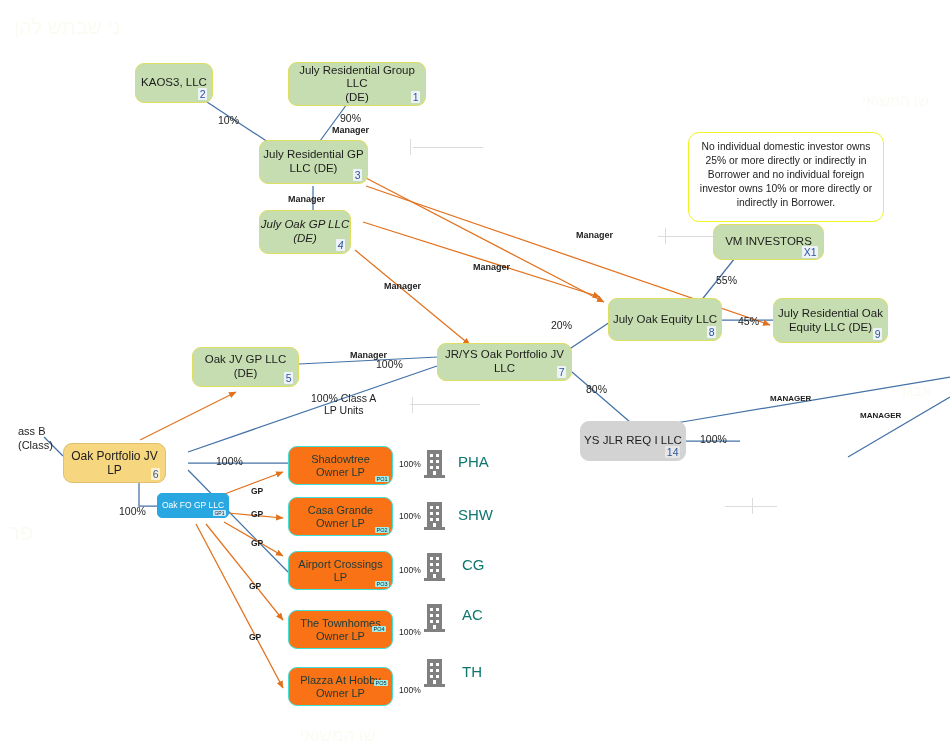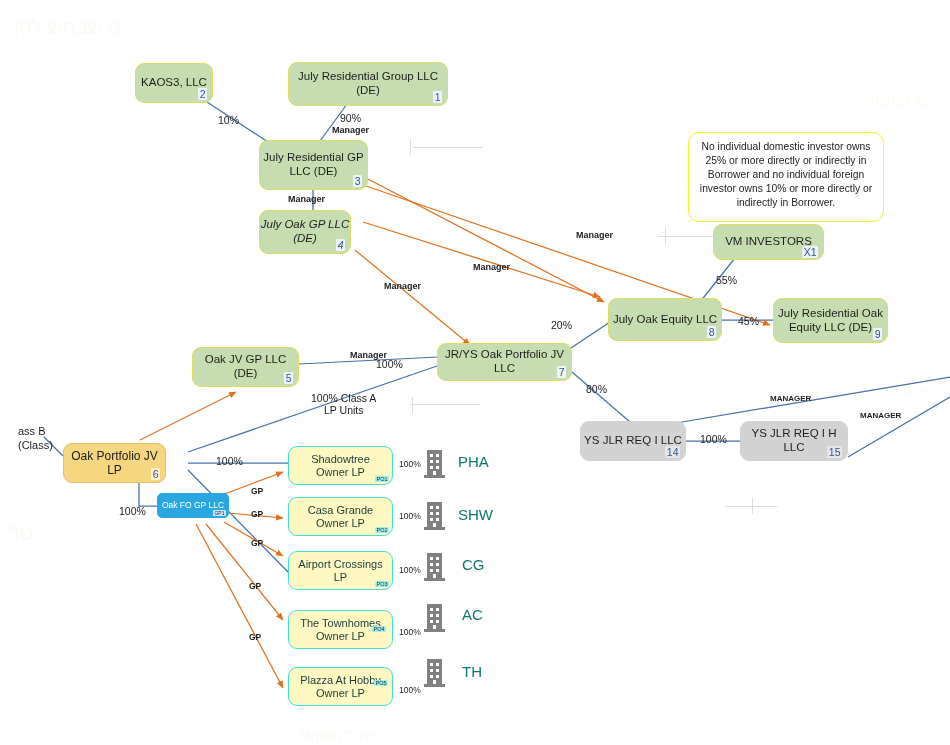--- a/index.html
+++ b/index.html
@@ -7,21 +7,21 @@
   #stage{position:relative;width:950px;height:745px;background:#ffffff;overflow:hidden;}
   #edges{position:absolute;left:0;top:0;width:950px;height:745px;}
   .node{position:absolute;box-sizing:border-box;display:flex;align-items:center;
         justify-content:center;text-align:center;border-radius:9px;}
   .node .nm{display:block;line-height:1.18;}
   .badge{position:absolute;right:5px;bottom:2px;font-size:10.5px;color:#2f5597;
          background:#eef3fa;padding:0 1.5px;border-radius:1px;}
   .green{background:#c5ddb0;border:1.6px solid #dede63;color:#1d1d1d;font-size:11.5px;}
   .gray{background:#d3d3d3;border:1px solid #d3d3d3;color:#1d1d1d;font-size:11.5px;}
   .amber{background:#f6d67f;border:1.6px solid #e0c070;color:#1d1d1d;font-size:12px;}
-  .cyan{background:#fef9c3;border:1px solid #3fe0d8;color:#1a3a3a;font-size:11px;}
+  .cyan{background:#f97316;border:1px solid #3fe0d8;color:#1a3a3a;font-size:11px;}
   .cyansm{background:#29a7e1;border:1px solid #29a7e1;color:#ffffff;font-size:8.5px;}
   .callout{position:absolute;background:#ffffff;border:1.8px solid #f2f224;border-radius:11px;
            font-size:10.3px;color:#1d1d1d;line-height:1.35;text-align:center;
            padding:7px 9px;box-sizing:border-box;}
   .elabel{position:absolute;font-size:10.5px;color:#1d1d1d;white-space:nowrap;}
   .elabel.bold{font-weight:bold;font-size:9px;}
   .elabel.tiny{font-size:8px;font-weight:bold;}
   .elabel.sm{font-size:8.5px;}
   .clip{position:absolute;font-size:11px;color:#1d1d1d;line-height:1.3;}
   .bldg{position:absolute;}
@@ -108,36 +108,36 @@
       <path d="M228,513 L283,518"></path>
 
       <path d="M224,522 L283,556"></path>
 
       <path d="M206,524 L283,620"></path>
 
       <path d="M196,524 L283,688"></path>
     </g>
   </svg>
 
-  <div class="node green" style="left:288px;top:62px;width:160px;height:44px;">
+  <div class="node green" style="left:288px;top:62px;width:138px;height:44px;">
     <div>
       <span class="nm">July Residential Group LLC</span>
       <span class="nm">(DE)</span>
     </div>
     <span class="badge">1</span>
   </div>
 
   <div class="node green" style="left:135px;top:63px;width:78px;height:40px;">
     <div>
         <span class="nm">KAOS3, LLC</span>
       </div>
     <span class="badge">2</span>
   </div>
 
-  <div class="node green" style="left:259px;top:140px;width:109px;height:50px;">
+  <div class="node green" style="left:259px;top:140px;width:109px;height:44px;">
     <div>
       <span class="nm">July Residential GP</span>
       <span class="nm">LLC (DE)</span>
     </div>
     <span class="badge">3</span>
   </div>
 
   <div class="node green" style="left:259px;top:210px;width:92px;height:44px;font-style:italic;">
     <div>
       <span class="nm">July Oak GP LLC</span>
@@ -189,26 +189,20 @@
     <span class="badge" style="bottom:1px;">X1</span>
   </div>
 
   <div class="node gray" style="left:580px;top:421px;width:106px;height:40px;">
     <div>
         <span class="nm">YS JLR REQ I  LLC</span>
       </div>
     <span class="badge" style="background:#e6e6e6;">14</span>
   </div>
 
-  <div class="node gray" style="left:740px;top:421px;width:108px;height:40px;">
-    <div>
-        <span class="nm">YS JLR REQ I H LLC</span>
-      </div>
-    <span class="badge" style="background:#e6e6e6;">15</span>
-  </div>
 
   <div class="node cyansm" style="left:157px;top:493px;width:72px;height:25px;border-radius:5px;">
     <div>
         <span class="nm">Oak FO GP LLC</span>
       </div>
     <span class="badge" style="font-size:5px;color:#123;background:#cfe8f7;right:2px;bottom:1px;">GP1</span>
   </div>
 
   <div class="node cyan" style="left:288px;top:446px;width:105px;height:39px;">
     <div>

